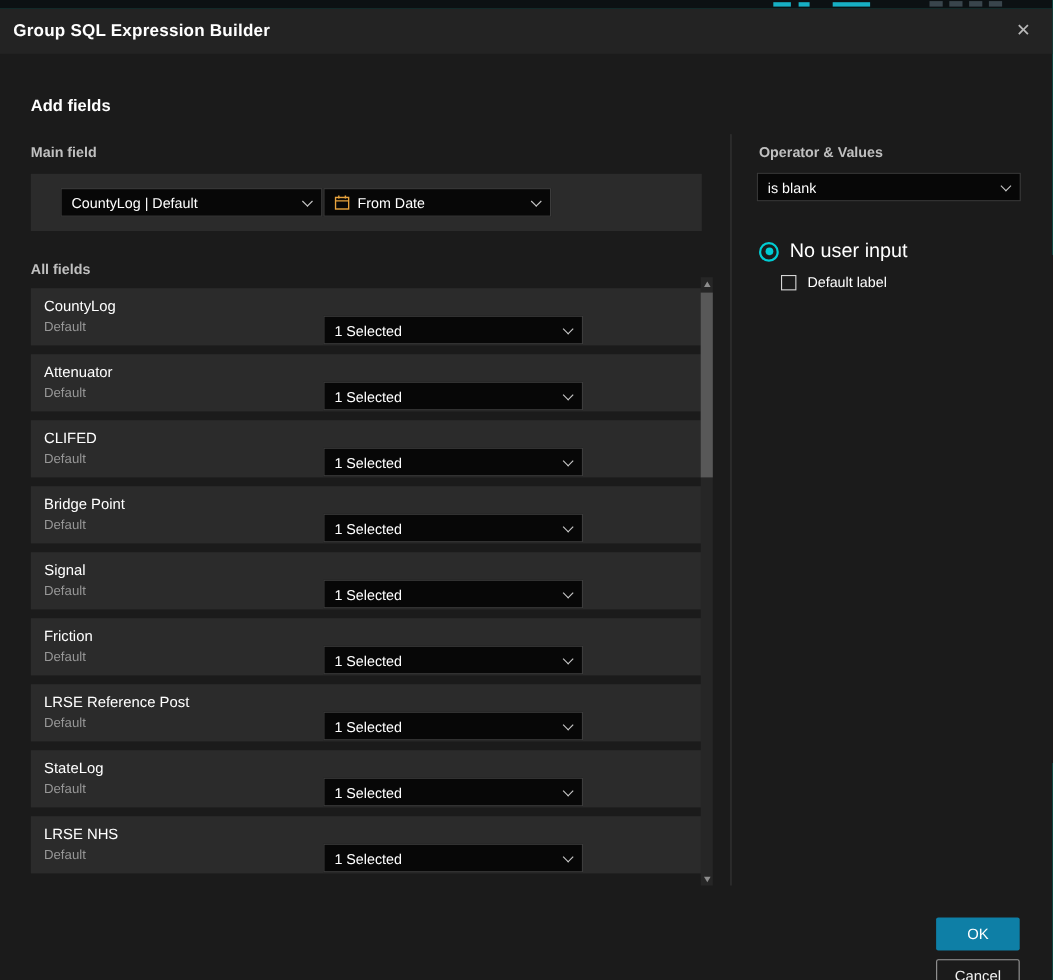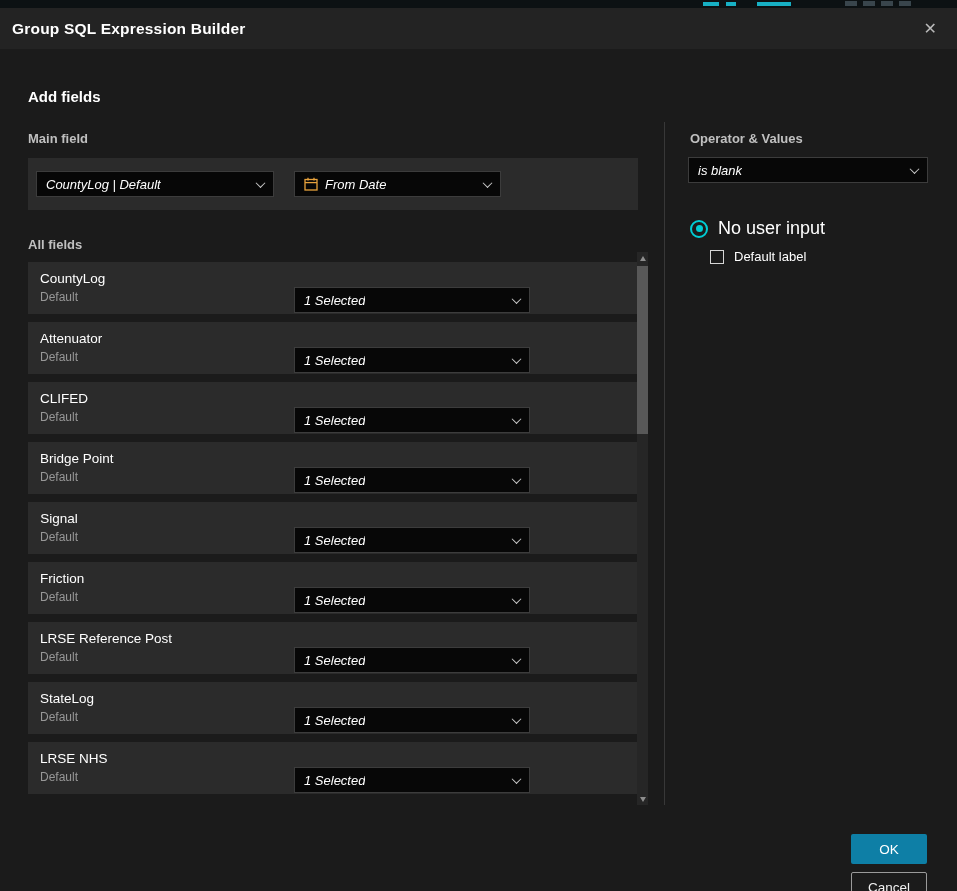--- a/index.html
+++ b/index.html
@@ -34,28 +34,28 @@
   .panel {
     position:absolute; left:28px; top:109px; width:610px; height:52px;
     background:#2b2b2b;
   }
 
   .dropdown {
     position:absolute; height:26px; background:#070707; border:1px solid #3c3c3c;
     box-sizing:border-box; display:flex; align-items:center; padding:0 9px;
     color:#ffffff; font-size:13px; cursor:pointer; gap:7px;
   }
-  .dd-label { white-space:nowrap; overflow:hidden;font-style:italic; }
+  .dd-label { white-space:nowrap; overflow:hidden; }
   .chev {
     margin-left:auto; width:6px; height:6px; flex:0 0 auto;
     border-right:1.5px solid #c9c9c9; border-bottom:1.5px solid #c9c9c9;
     transform:rotate(45deg) translate(-1px,-1px);
   }
 
-  .dd-source { left:8px; top:13px; width:238px; }
+  .dd-source { left:27px; top:13px; width:238px; }
   .dd-field  { left:266px; top:13px; width:207px; }
   .cal-icon { flex:0 0 auto; display:flex; }
 
   .field-list { position:absolute; left:28px; top:213px; width:610px; }
   .field-row {
     position:relative; height:52px; background:#2b2b2b; margin-bottom:8px;
   }
   .field-info { position:absolute; left:12px; top:9px; }
   .field-name { font-size:13.5px; color:#ffffff;text-align:center; }
   .field-sub  { font-size:12px; color:#979797; margin-top:4px; }

